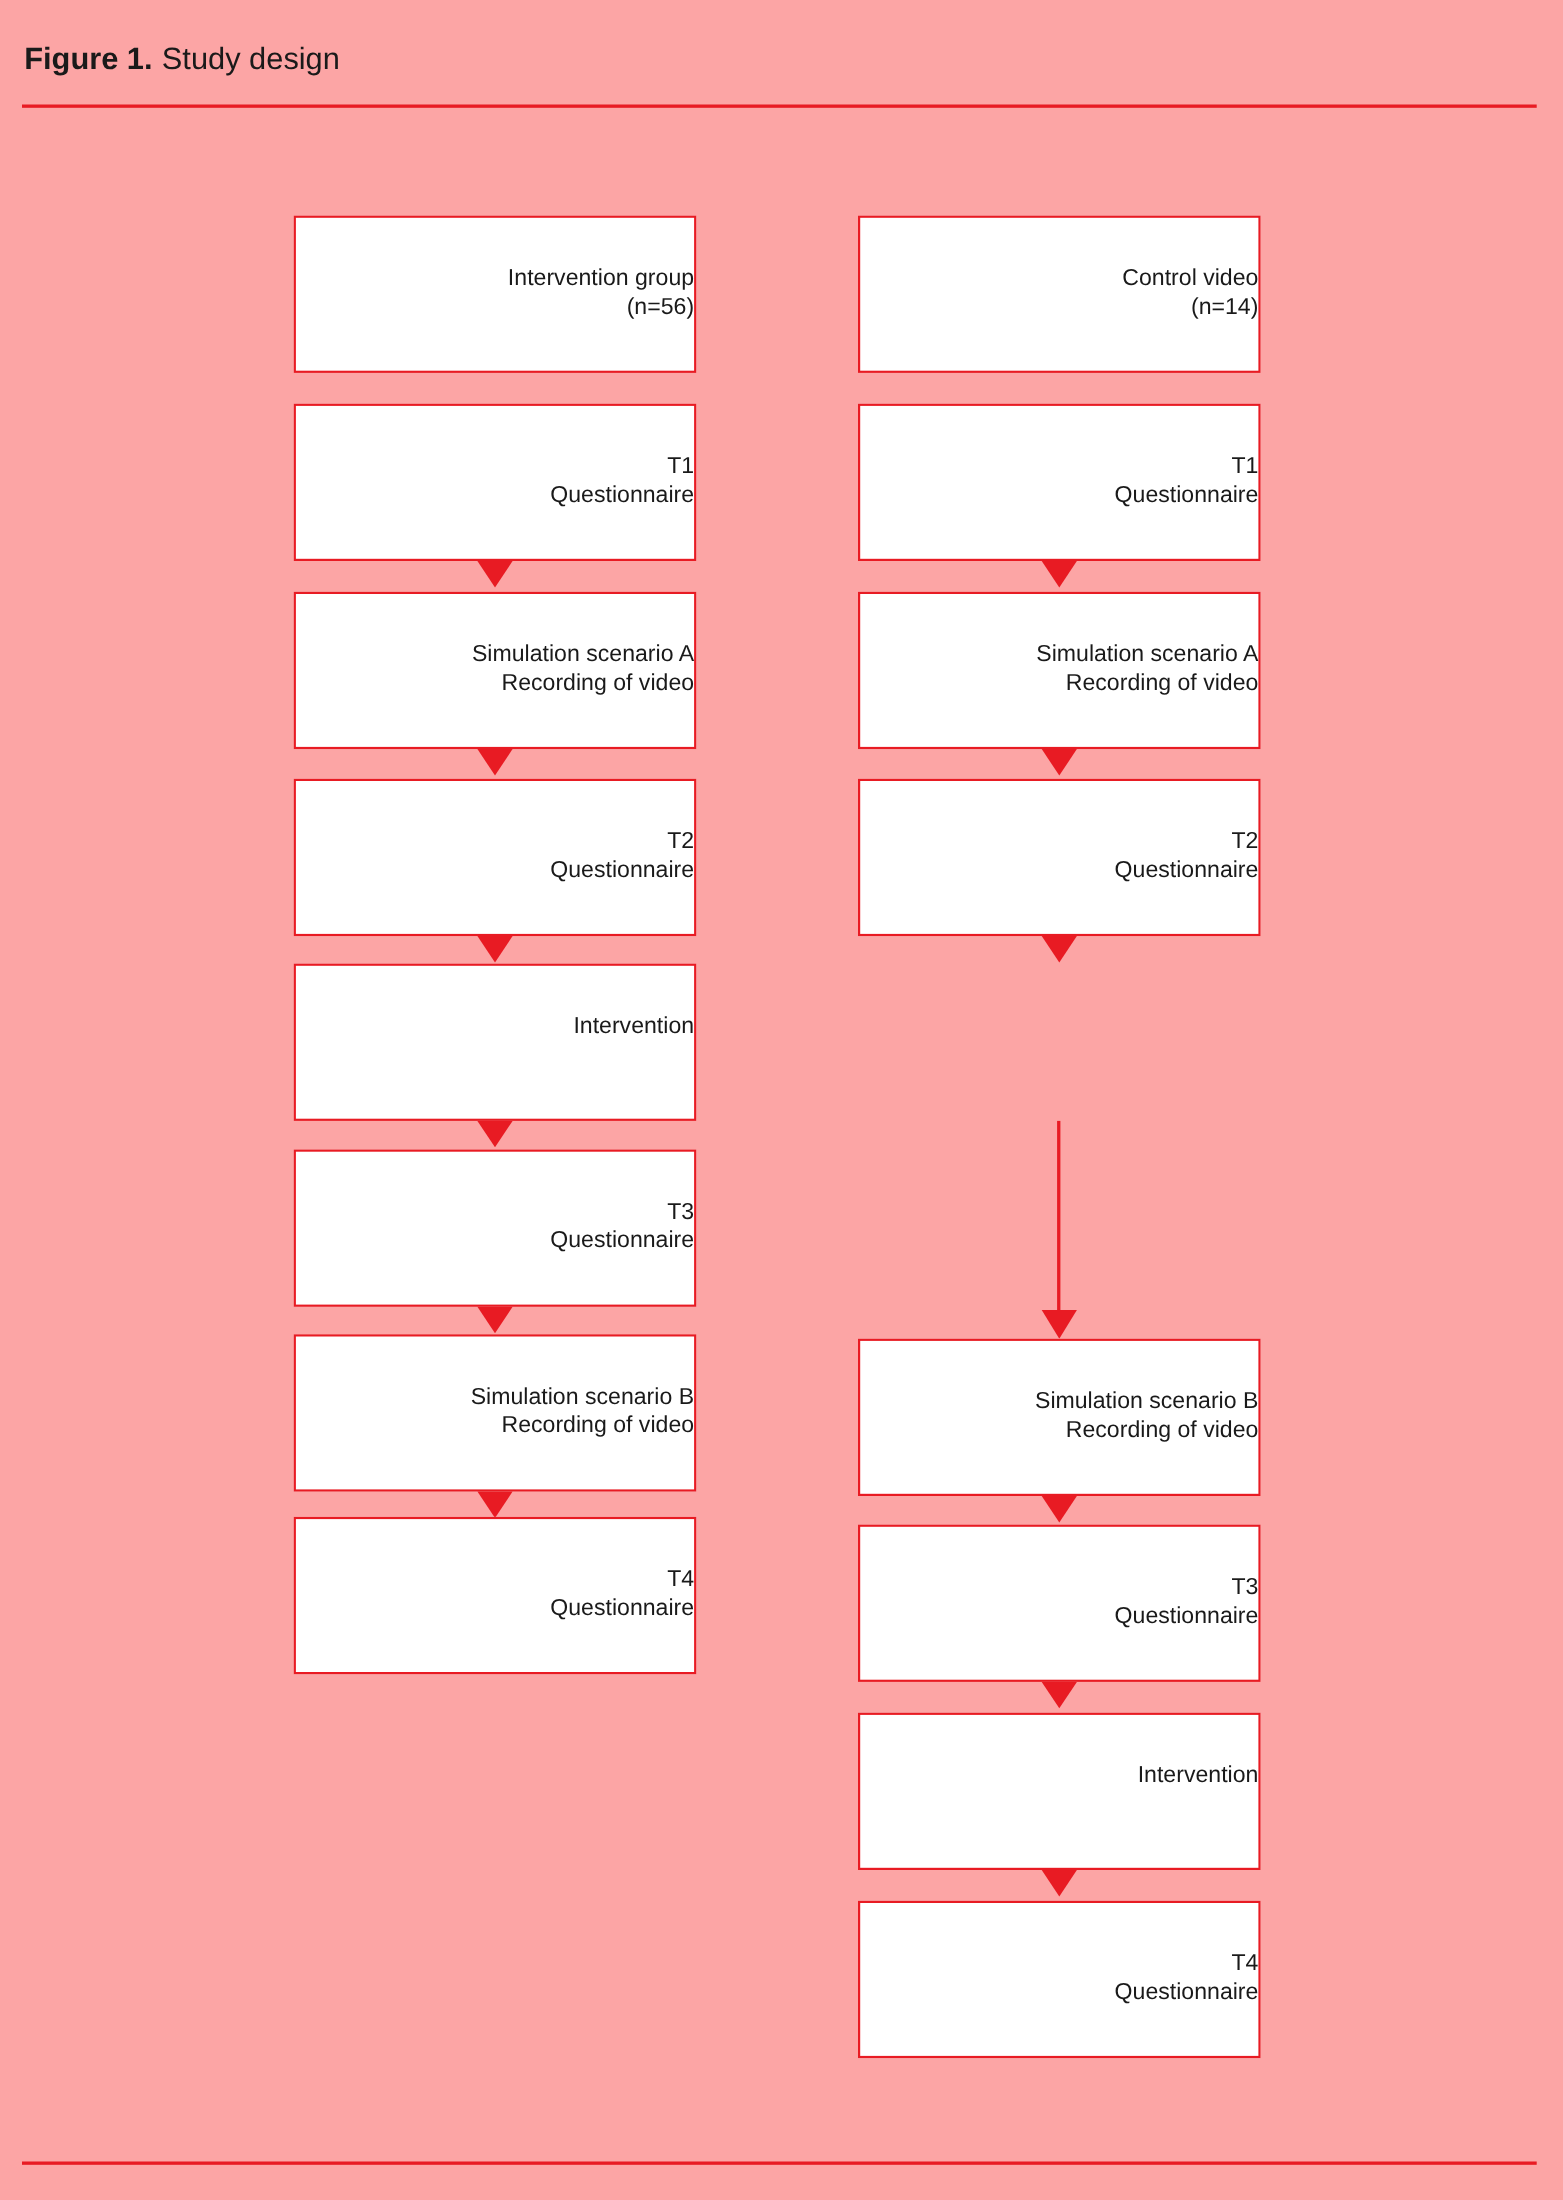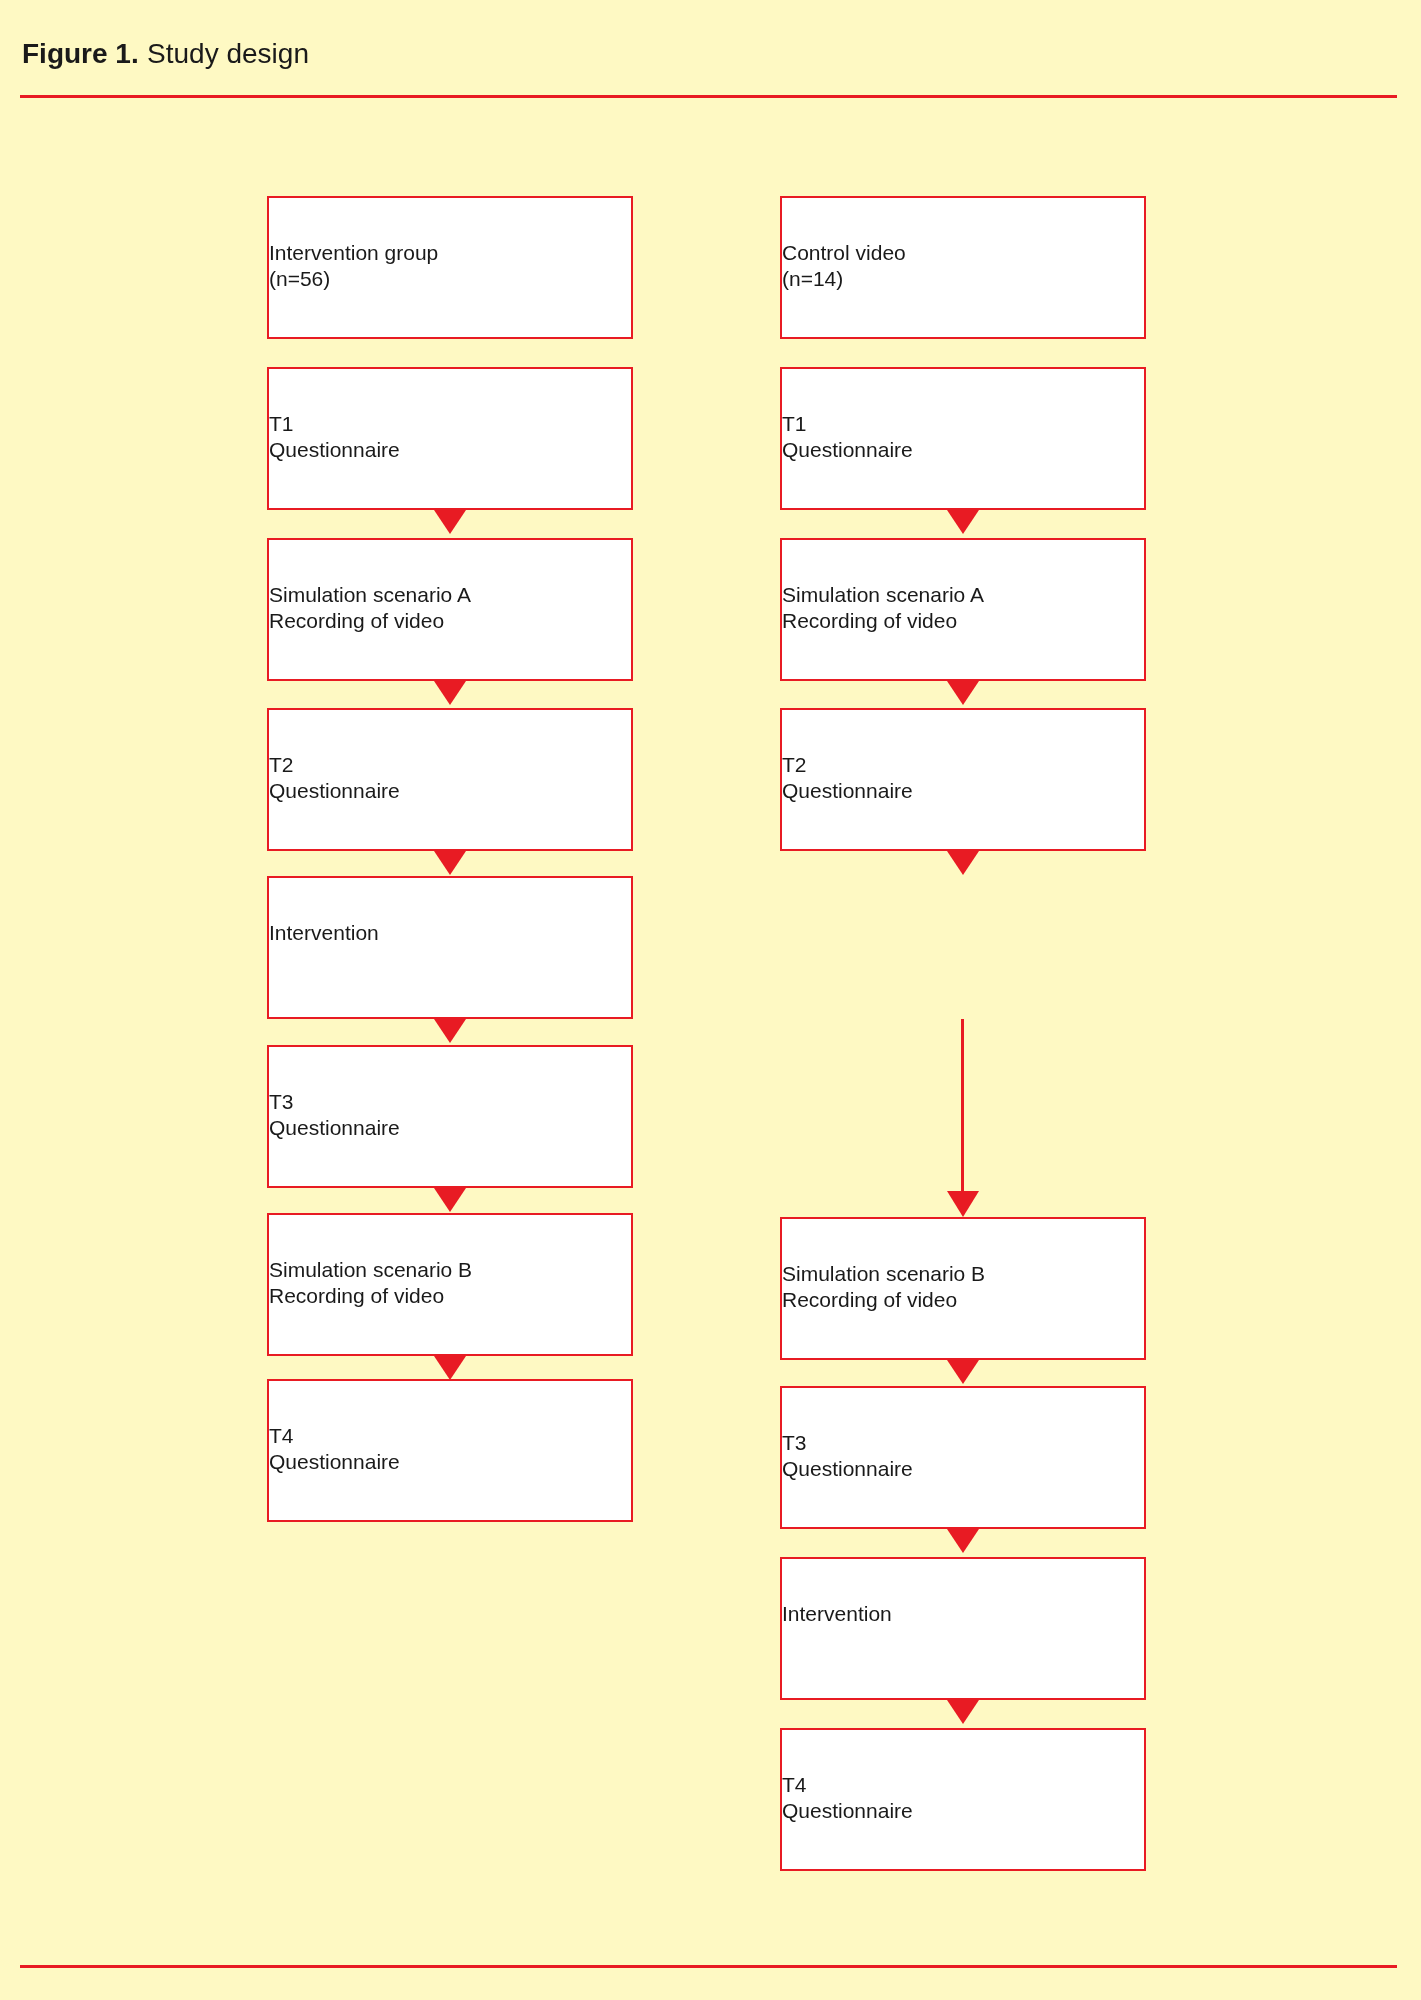--- a/index.html
+++ b/index.html
@@ -1,20 +1,20 @@
 <!DOCTYPE html>
 <html style="--accent: #e81b23; --text: #1a1a1a;"><head>
 <meta charset="utf-8">
 <style>
   html, body { margin: 0; padding: 0; background: #ffffff; }
   #canvas {
     position: relative;
     width: 1421px;
     height: 2000px;
-    background: #fef9c3;
+    background: #fca5a5;
     font-family: "Liberation Sans", "DejaVu Sans", sans-serif;
     color: var(--text, #1a1a1a);
     overflow: hidden;
   }
   .figure-title {
     position: absolute;
     left: 22px;
     top: 38px;
     font-size: 28px;
     color: var(--text, #1a1a1a);
@@ -29,21 +29,21 @@
     height: 3px;
     background: var(--accent, #e81b23);
   }
   .flow-box {
     position: absolute;
     width: 366px;
     height: 143px;
     border: 2px solid var(--accent, #e81b23);
     background: #ffffff;
     box-sizing: border-box;
-    text-align: left;
+    text-align: right;
   }
   .box-text {
     padding-top: 42px;
     font-size: 21px;
     line-height: 26px;
     color: var(--text, #1a1a1a);
   }
   .box-text .line { display: block; }
   .arrow-head {
     position: absolute;

